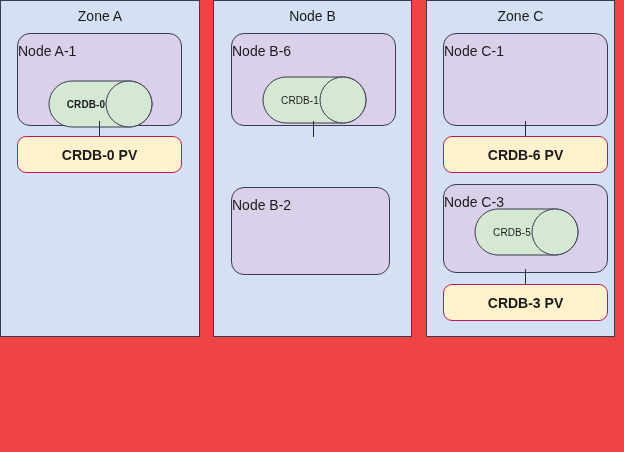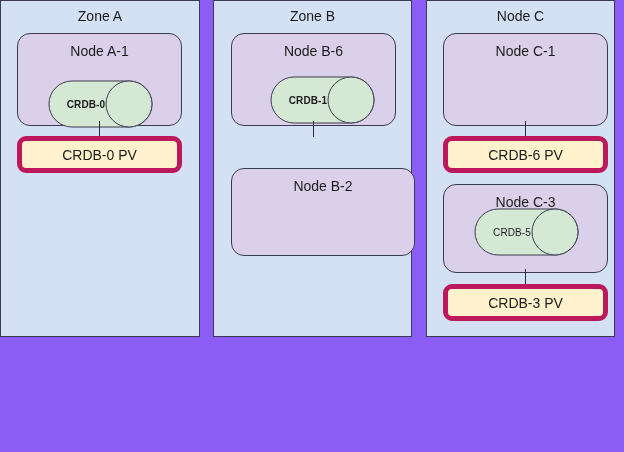--- a/index.html
+++ b/index.html
@@ -11,21 +11,21 @@
     width: 624px;
     height: 452px;
     overflow: hidden;
     font-family: "Liberation Sans", sans-serif;
     -webkit-font-smoothing: antialiased;
   }
   #canvas {
     position: relative;
     width: 624px;
     height: 452px;
-    background: #8b5cf6;
+    background: #ef4444;
   }
 
   
   .zone {
     position: absolute;
     background: #d4e1f5;
     border: 1px solid #3b3b4f;
     box-sizing: border-box;
   }
   .zone-title {
@@ -46,21 +46,21 @@
     background: #dbd0ea;
     border: 1px solid #3b3b4f;
     border-radius: 13px;
     box-sizing: border-box;
   }
   .node-title {
     position: absolute;
     top: 9px;
     left: 0;
     right: 0;
-    text-align: center;
+    text-align: left;
     font-size: 14px;
     color: #1b1b1b;
     line-height: 16px;
     white-space: nowrap;
   }
 
   
   .cyl {
     position: absolute;
     width: 105px;
@@ -85,29 +85,30 @@
     font-size: 10px;
     color: #1b1b1b;
     letter-spacing: 0.1px;
     white-space: nowrap;
   }
 
   
   .pv {
     position: absolute;
     background: #fff2cc;
-    border: 5px solid #be185d;
+    border: 1px solid #be185d;
     border-radius: 9px;
     box-sizing: border-box;
     display: flex;
     align-items: center;
     justify-content: center;
     font-size: 14px;
     color: #1b1b1b;
     white-space: nowrap;
+    font-weight: bold;
   }
 
   
   .link {
     position: absolute;
     width: 1px;
     background: #2b2b38;
   }
 </style>
 </head>
@@ -129,44 +130,44 @@
       <circle cx="81" cy="24" r="23" fill="#d5e8d4" stroke="#3b3b4f" stroke-width="1"></circle>
     </svg>
     <div class="cyl-label">CRDB-0</div>
   </div>
 
   <div class="link" style="left:99px; top:121px; height:16px;"></div>
 
   <div class="pv" style="left:17px; top:136px; width:165px; height:37px;">CRDB-0 PV</div>
 
   <div class="zone" style="left:213px; top:0px; width:199px; height:337px;">
-    <div class="zone-title">Zone B</div>
+    <div class="zone-title">Node B</div>
   </div>
 
   <div class="node" style="left:231px; top:33px; width:165px; height:93px;">
     <div class="node-title">Node B-6</div>
   </div>
 
-  <div class="cyl" style="left:270px; top:76px;font-weight:bold;">
+  <div class="cyl" style="left:262px; top:76px;">
     <svg viewBox="0 0 105 48" xmlns="http://www.w3.org/2000/svg">
       <path d="M24 1 H81 A23 23 0 0 1 81 47 H24 A23 23 0 0 1 24 1 Z" fill="#d5e8d4" stroke="#3b3b4f" stroke-width="1"></path>
       <circle cx="81" cy="24" r="23" fill="#d5e8d4" stroke="#3b3b4f" stroke-width="1"></circle>
     </svg>
     <div class="cyl-label">CRDB-1</div>
   </div>
 
   <div class="link" style="left:313px; top:121px; height:16px;"></div>
 
 
-  <div class="node" style="left:231px; top:168px; width:184px; height:88px;">
+  <div class="node" style="left:231px; top:187px; width:159px; height:88px;">
     <div class="node-title">Node B-2</div>
   </div>
 
   <div class="zone" style="left:426px; top:0px; width:189px; height:337px;">
-    <div class="zone-title">Node C</div>
+    <div class="zone-title">Zone C</div>
   </div>
 
   <div class="node" style="left:443px; top:33px; width:165px; height:93px;">
     <div class="node-title">Node C-1</div>
   </div>
 
 
   <div class="link" style="left:525px; top:121px; height:16px;"></div>
 
   <div class="pv" style="left:443px; top:136px; width:165px; height:37px;">CRDB-6 PV</div>

